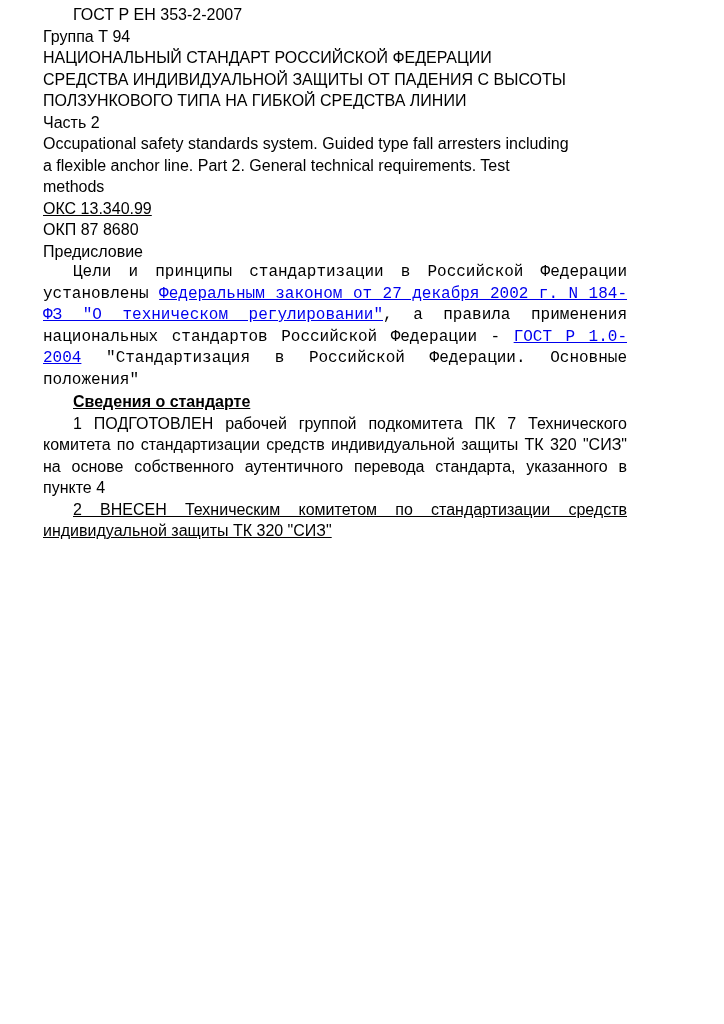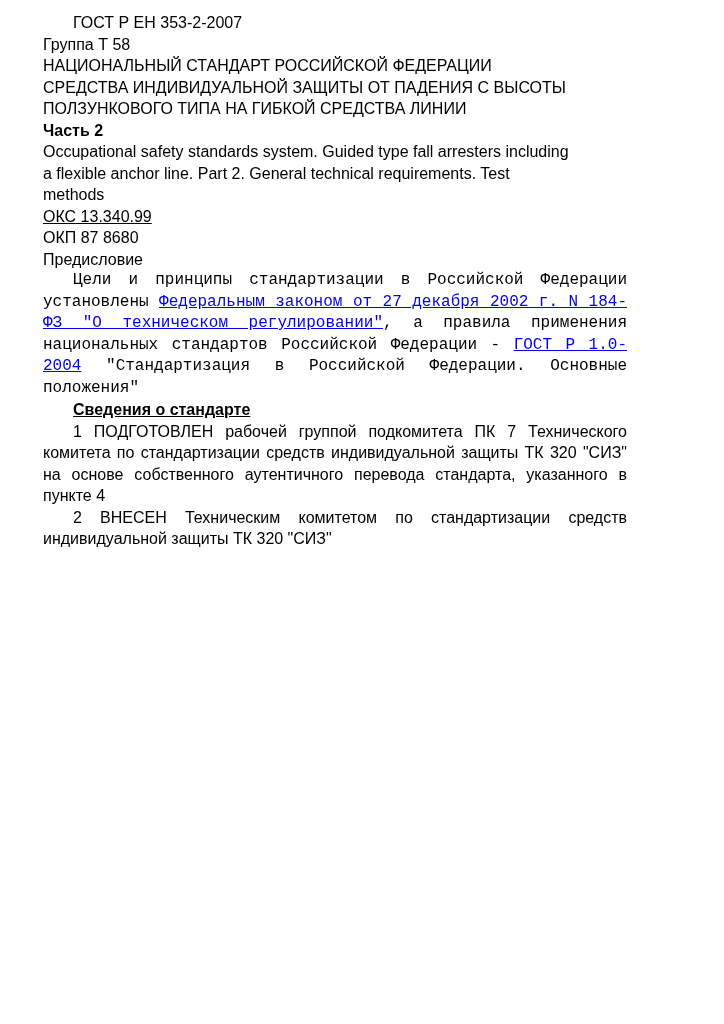--- a/index.html
+++ b/index.html
@@ -10,59 +10,59 @@
   body {
     width: 724px;
     height: 1024px;
     overflow: hidden;
     font-family: "Liberation Sans", "DejaVu Sans", sans-serif;
     font-size: 16px;
     line-height: 21.5px;
     color: #000000;
   }
   .page {
-    padding: 12px 43px;
+    padding: 4px 43px;
     box-sizing: border-box;
     width: 670px;
   }
   .page p { margin: 0; }
   .indent { text-indent: 30px; }
   .justify { text-align: justify; }
   .bold { font-weight: bold; text-decoration: underline; }
   .doc-link {
     color: #0000EE;
     text-decoration: underline;
     cursor: pointer;
   }
   
   .b-doccode  { margin-top: 43px; }
   .b-group    { margin-top: 19px; }
   .b-std      { margin-top: 58px; }
   .b-system   { margin-top: 18px; }
   .b-title    { margin-top: 18px; }
-  .b-part     { margin-top: 17px; font-weight: bold; }
+  .b-part     { margin-top: 17px; }
   .b-subtitle { margin-top: 17px; }
   .b-en       { margin-top: 17px; max-width: 532px; }
   .b-oks      { margin-top: 37px; text-decoration: underline; }
   .b-okp      { margin-top: 0; }
   .b-date     { margin-top: 16px; }
   .b-foreword { margin-top: 57px; }
   .b-para     { margin-top: 22px; font-family: Liberation Mono, monospace; }
   .b-info     { margin-top: 0; }
   .b-item1    { margin-top: 16px; }
-  .b-item2    { margin-top: 16px; }
+  .b-item2    { margin-top: 16px; text-decoration: underline; }
 </style>
 </head>
 <body>
 
 <div class="page">
 
   <p class="b-doccode indent">ГОСТ Р ЕН 353-2-2007</p>
 
-  <p class="b-group">Группа Т 58</p>
+  <p class="b-group">Группа Т 94</p>
 
   <p class="b-std">НАЦИОНАЛЬНЫЙ СТАНДАРТ РОССИЙСКОЙ ФЕДЕРАЦИИ</p>
 
 
   <p class="b-title">СРЕДСТВА ИНДИВИДУАЛЬНОЙ ЗАЩИТЫ ОТ ПАДЕНИЯ С ВЫСОТЫ ПОЛЗУНКОВОГО ТИПА НА ГИБКОЙ СРЕДСТВА ЛИНИИ</p>
 
   <p class="b-part">Часть 2</p>
 
 
   <p class="b-en">Occupational safety standards system. Guided type fall arresters including a flexible anchor line. Part 2. General technical requirements. Test methods</p>

